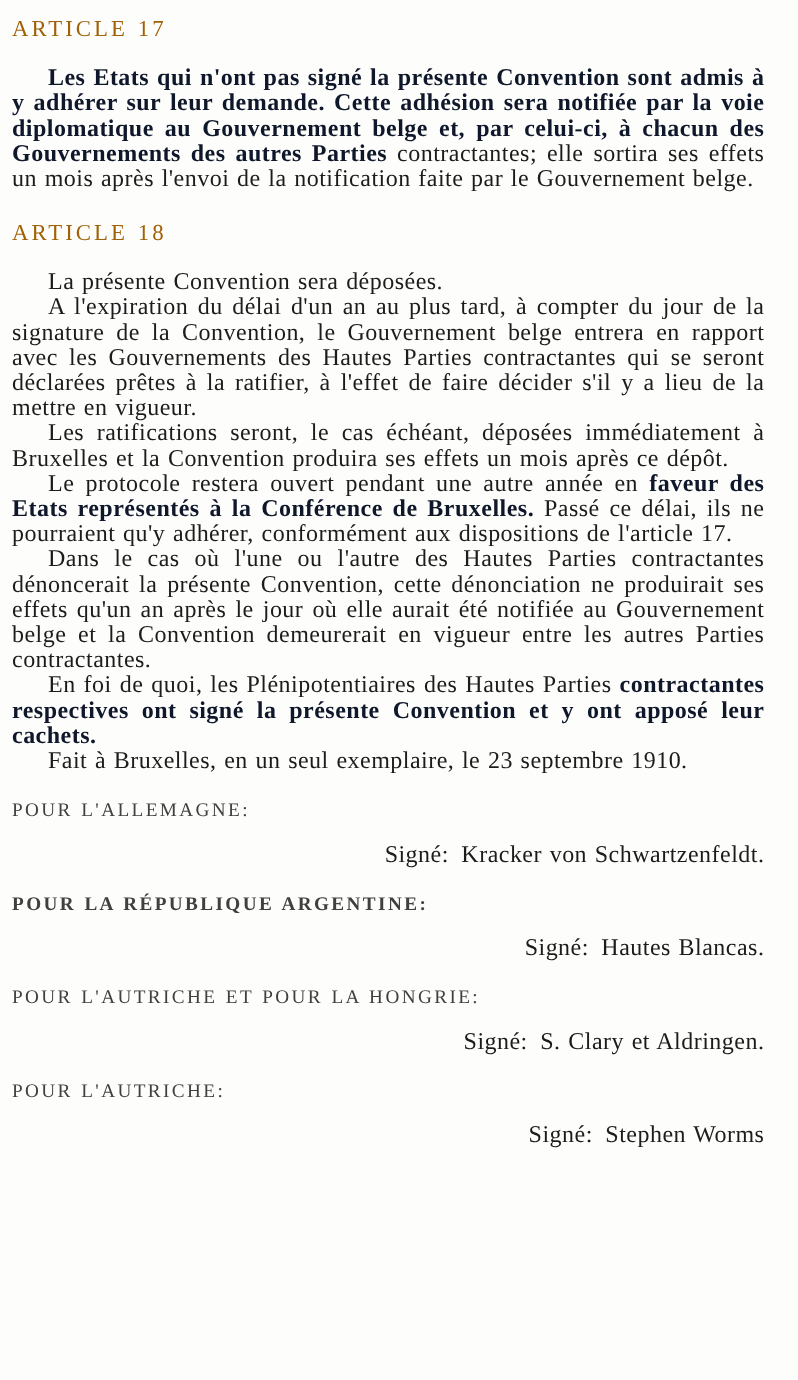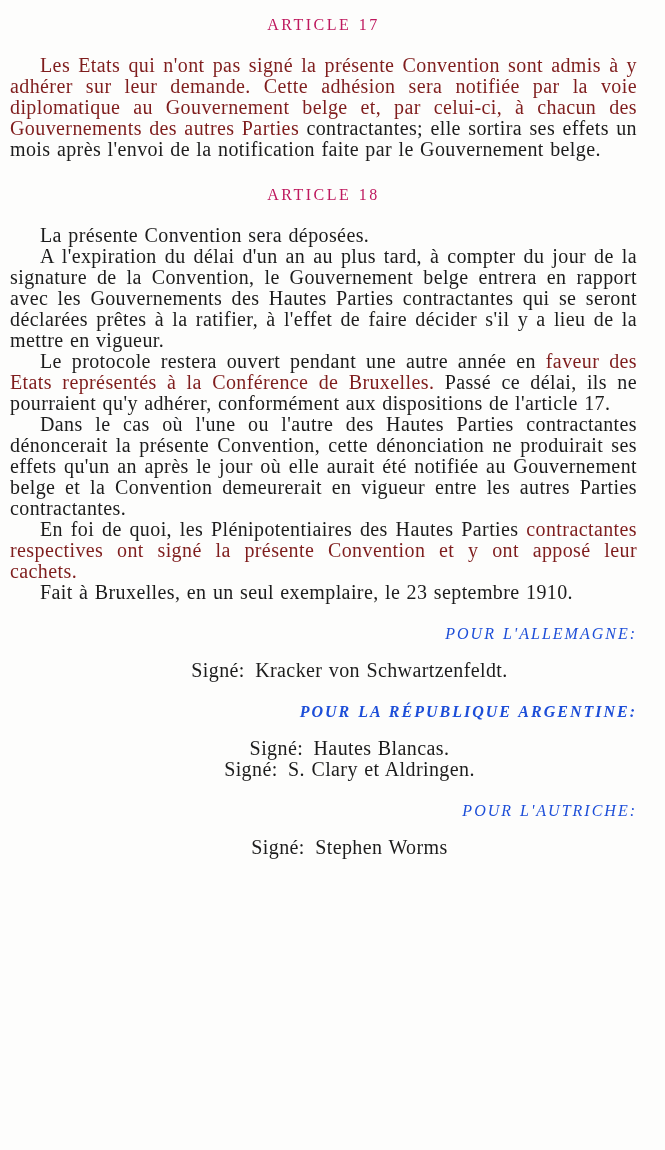--- a/index.html
+++ b/index.html
@@ -17,55 +17,54 @@
     font-family: "Liberation Serif", "DejaVu Serif", serif;
     font-size: 20px;
     line-height: 21px;
     letter-spacing: 0.4px;
     word-spacing: 1px;
     padding: 6px 28px 0 10px;
     overflow: hidden;
   }
   .article-heading {
     margin: 24px 0 20px;
-    text-align: center;
+    text-align: left;
     font-weight: normal;
-    font-size: 16px;
+    font-size: 19px;
     letter-spacing: 2.5px;
-    color: #be185d;
+    color: #a16207;
   }
   .article:first-child .article-heading {
     margin-top: 8px;
   }
   .para {
     margin: 0;
     text-align: justify;
     text-indent: 30px;
   }
   .bold {
-    font-weight: normal;
-    color: #7f1d1d;
+    font-weight: bold;
+    color: #0f172a;
   }
   .sig-heading {
     margin: 22px 0 17px;
-    text-align: right;
+    text-align: left;
     font-weight: normal;
     font-size: 16px;
     line-height: 18px;
     letter-spacing: 2px;
-    color: #1d4ed8;
-    font-style: italic;
+    color: #404040;
   }
   .sig-heading.bold {
     font-weight: bold;
   }
   .sig-line {
-    margin: 0 0 0 52px;
+    margin: 16px 0 0 52px;
     text-indent: 0;
-    text-align: center;
+    text-align: right;
   }
   .sig-line.indent-more {
     margin-left: 92px;
   }
   .sig-prefix {
     margin-right: 4px;
   }
 </style>
 </head>
 <body>
@@ -75,20 +74,21 @@
   <section class="article">
     <h2 class="article-heading">ARTICLE 17</h2>
     <p class="para"><span class="bold">Les Etats qui n'ont pas signé la présente Convention sont admis à y adhérer sur leur demande. Cette adhésion sera notifiée par la voie diplomatique au Gouvernement belge et, par celui-ci, à chacun des Gouvernements des autres Parties</span>
 <span>contractantes; elle sortira ses effets un mois après l'envoi de la notification faite par le Gouvernement belge.</span></p>
   </section>
 
   <section class="article">
     <h2 class="article-heading">ARTICLE 18</h2>
     <p class="para">La présente Convention sera déposées.</p>
     <p class="para">A l'expiration du délai d'un an au plus tard, à compter du jour de la signature de la Convention, le Gouvernement belge entrera en rapport avec les Gouvernements des Hautes Parties contractantes qui se seront déclarées prêtes à la ratifier, à l'effet de faire décider s'il y a lieu de la mettre en vigueur.</p>
+    <p class="para">Les ratifications seront, le cas échéant, déposées immédiatement à Bruxelles et la Convention produira ses effets un mois après ce dépôt.</p>
     <p class="para"><span>Le protocole restera ouvert pendant une autre année en</span>
 <span class="bold">faveur des Etats représentés à la Conférence de Bruxelles.</span>
 <span>Passé ce délai, ils ne pourraient qu'y adhérer, conformément aux dispositions de l'article 17.</span></p>
   </section>
 
   <section class="article">
     <p class="para">Dans le cas où l'une ou l'autre des Hautes Parties contractantes dénoncerait la présente Convention, cette dénonciation ne produirait ses effets qu'un an après le jour où elle aurait été notifiée au Gouvernement belge et la Convention demeurerait en vigueur entre les autres Parties contractantes.</p>
     <p class="para"><span>En foi de quoi, les Plénipotentiaires des Hautes Parties</span>
 <span class="bold">contractantes respectives ont signé la présente Convention et y ont apposé leur cachets.</span></p>
     <p class="para">Fait à Bruxelles, en un seul exemplaire, le 23 septembre 1910.</p>
@@ -100,20 +100,21 @@
 <span class="sig-name">Kracker von Schwartzenfeldt.</span></p>
   </section>
 
   <section class="sig-block">
     <h3 class="sig-heading bold">POUR LA RÉPUBLIQUE ARGENTINE:</h3>
     <p class="sig-line"><span class="sig-prefix">Signé:</span>
 <span class="sig-name">Hautes Blancas.</span></p>
   </section>
 
   <section class="sig-block">
+    <h3 class="sig-heading">POUR L'AUTRICHE ET POUR LA HONGRIE:</h3>
     <p class="sig-line"><span class="sig-prefix">Signé:</span>
 <span class="sig-name">S. Clary et Aldringen.</span></p>
   </section>
 
   <section class="sig-block">
     <h3 class="sig-heading">POUR L'AUTRICHE:</h3>
     <p class="sig-line"><span class="sig-prefix">Signé:</span>
 <span class="sig-name">Stephen Worms</span></p>
   </section>
 

